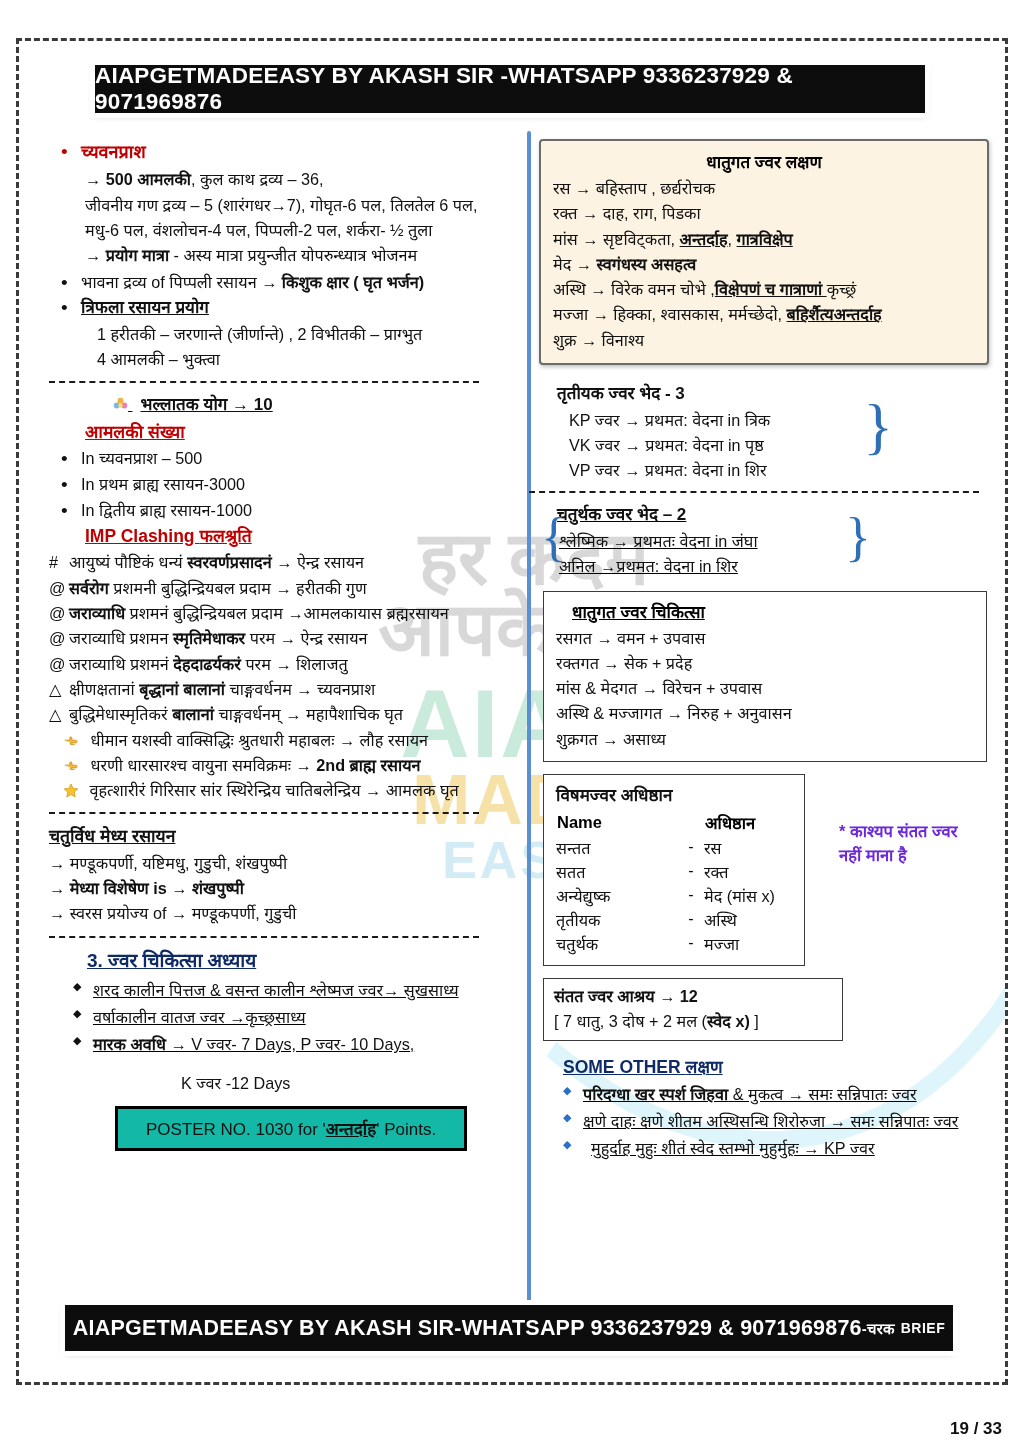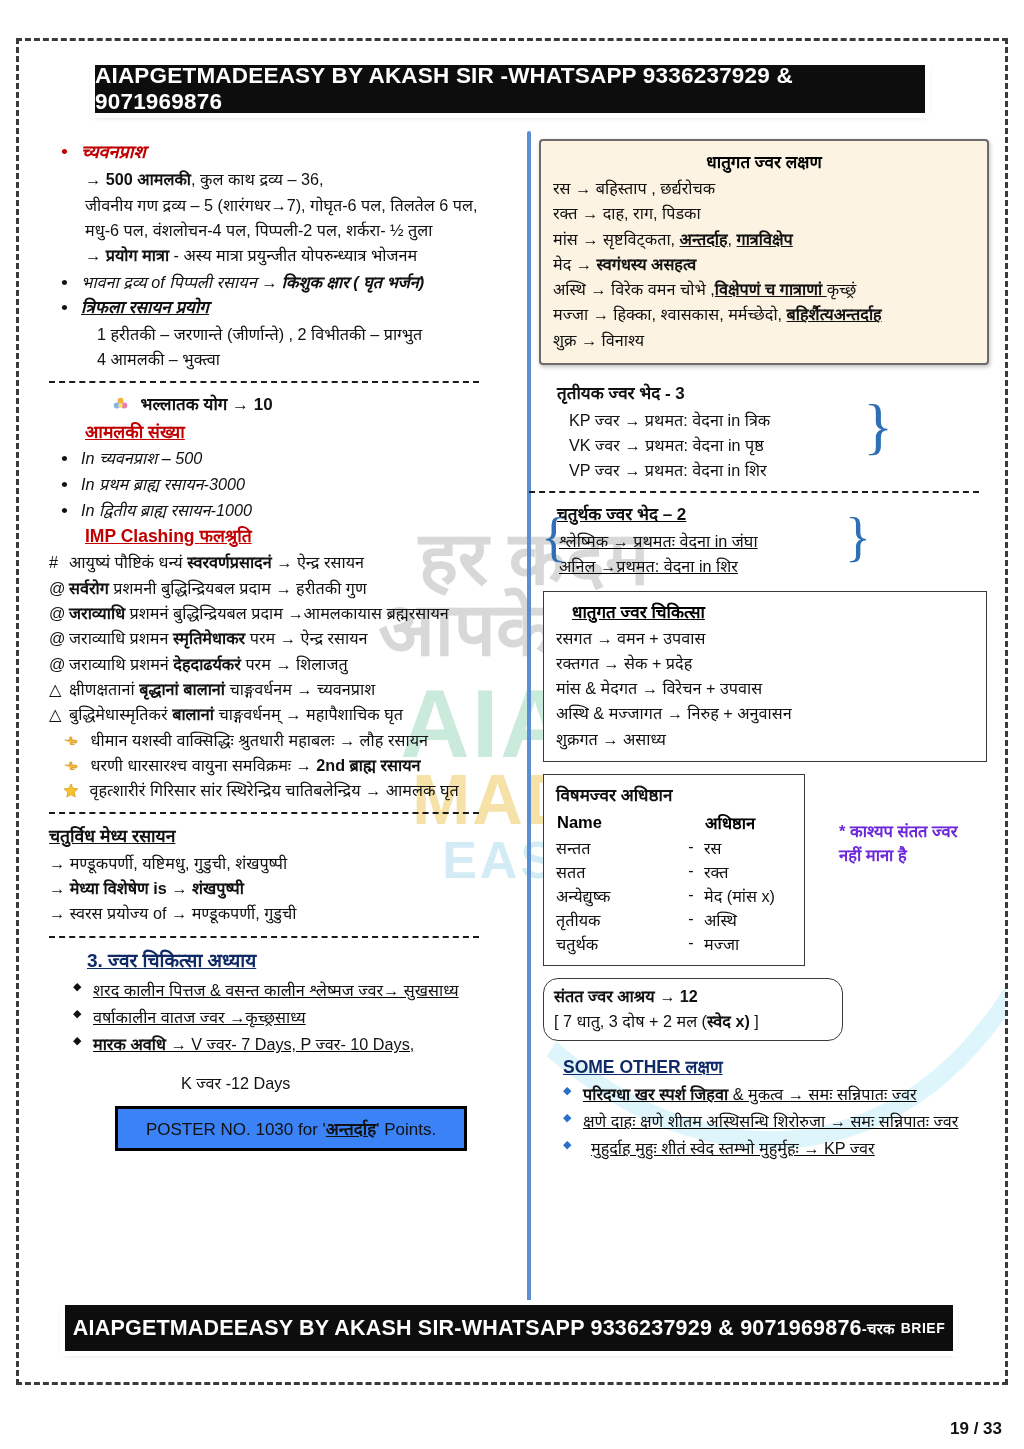--- a/index.html
+++ b/index.html
@@ -74,34 +74,34 @@
   }
 
   
   .hi{font-family:"Liberation Sans","DejaVu Sans",sans-serif;}
   .line{font-size:16.2px;line-height:1.5;color:#111;margin:0 0 1px 0;}
   .b{font-weight:bold;}
   .u{text-decoration:underline;}
   .red{color:#c00000;}
   .navy{color:#0f2a66;}
 
-  ul.bl{list-style:none;margin:0;padding:0;font-style:italic;}
+  ul.bl{list-style:none;margin:0;padding:0;}
   ul.bl>li{position:relative;padding-left:32px;font-size:16.2px;line-height:1.52;color:#111;margin-bottom:1px;}
   ul.bl>li::before{content:"•";position:absolute;left:12px;top:-1px;font-size:19px;}
   ul.bl.red-dot>li::before{color:#c00000;}
   ul.bl.black-dot>li::before{color:#111;}
 
   ul.dia{list-style:none;margin:14px;padding:0;text-decoration:underline;}
   ul.dia>li{position:relative;padding-left:30px;font-size:16.2px;line-height:1.55;color:#111;margin-bottom:2px;}
   ul.dia>li::before{content:"\25C6";position:absolute;left:10px;top:0;font-size:11px;color:#111;}
   ul.dia.blue>li::before{color:#2a6fc9;}
 
   .indent1{padding-left:36px;}
   .indent2{padding-left:48px;}
-  .indent3{padding-left:64px;}
+  .indent3{padding-left:64px;text-decoration:underline;}
 
   .dashed-sep{
     border:0;border-top:2.5px dashed #1a1a1a;margin:9px 0 9px 0;height:0;
   }
   .dashed-sep.short{width:430px;}
 
   .marker{display:inline-block;width:20px;}
 
   
   .box{
@@ -110,21 +110,21 @@
   }
   .box-cream{
     background:#fdf3e3;border:2.5px solid #6b6b6b;border-radius:4px;
     box-shadow:1px 2px 4px rgba(0,0,0,.25);
   }
   .box-title{font-weight:bold;font-size:17px;text-align:center;margin-bottom:3px;}
   .box-title-left{font-weight:bold;font-size:17px;text-decoration:underline;margin-bottom:3px;}
 
   .poster{
     margin:10px 0 0 66px;width:352px;box-sizing:border-box;
-    background:#3b82f6;border:3px solid #000;padding:8px 16px;
+    background:#14b8a6;border:3px solid #000;padding:8px 16px;
     text-align:center;font-size:17px;color:#111;
   }
 
   
   .brace-wrap{position:relative;}
   .brace{
     position:absolute;font-size:62px;line-height:1;color:#2f6fb5;font-weight:300;
     font-family:"Liberation Serif","DejaVu Serif",serif;
   }
   .brace-r{right:-6px;top:14px;}
@@ -361,21 +361,21 @@
           </tr>
         </tbody>
           </table>
       </div>
       <div class="side-note">
         <div>* काश्यप संतत ज्वर</div>
         <div>नहीं माना है</div>
       </div>
     </div>
 
-    <div class="box" style="margin:12px 0 0 4px;width:300px;padding:5px 10px 6px 10px;border-radius:15px;">
+    <div class="box" style="margin:12px 0 0 4px;width:300px;padding:5px 10px 6px 10px;">
       <div class="line">
         <span class="b">संतत ज्वर आश्रय → </span><span class="b">12</span>
       </div>
       <div class="line">
         <span>[ 7 धातु, 3 दोष + 2 मल (</span><span class="b">स्वेद x)</span><span> ]</span>
       </div>
     </div>
 
     <div style="margin-top:13px;padding-left:24px">
       <span class="b u navy" style="font-size:17.5px">SOME OTHER </span><span class="b u navy" style="font-size:17.5px">लक्षण</span>

